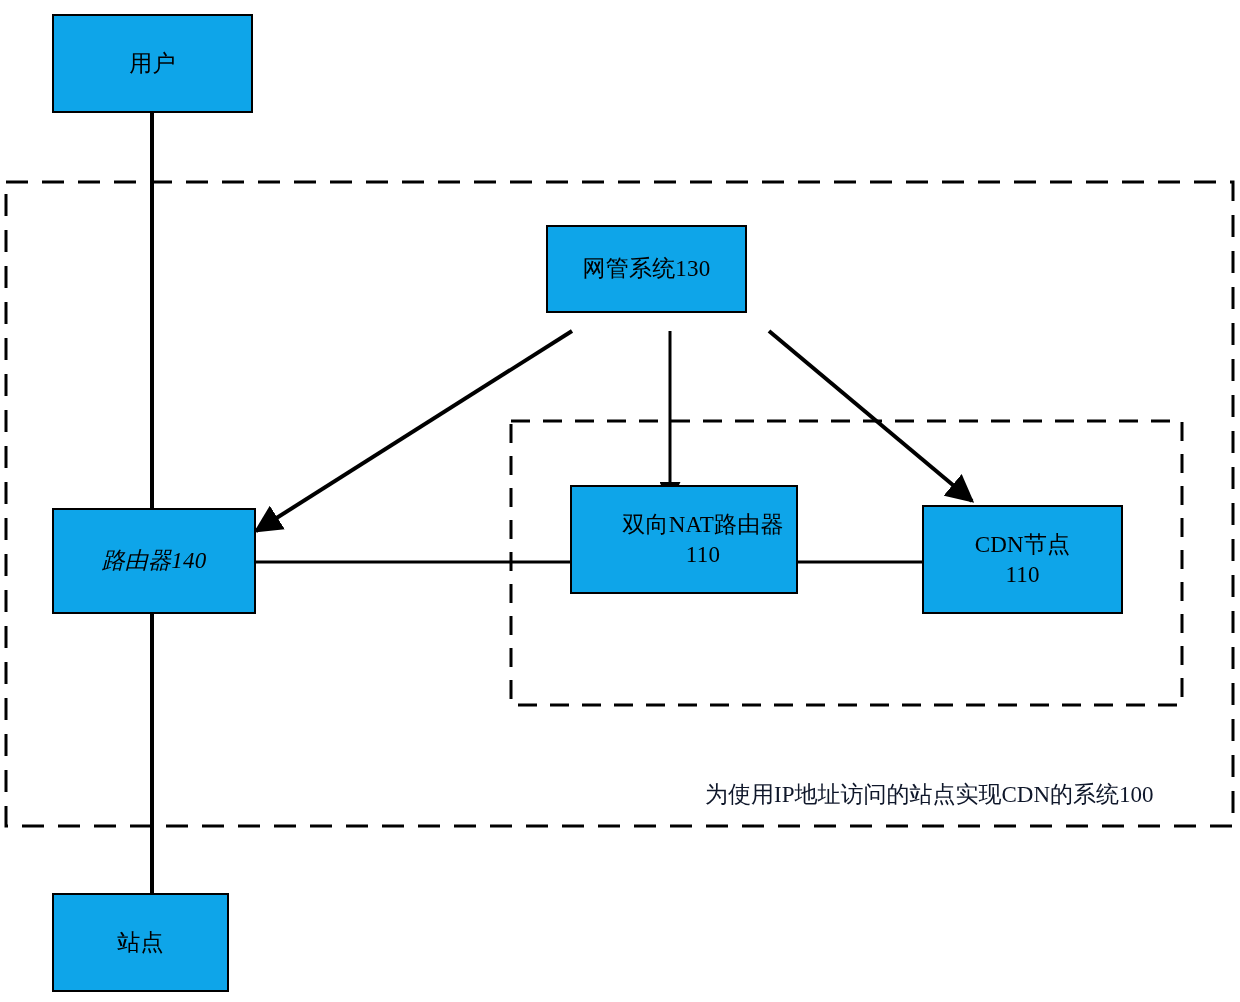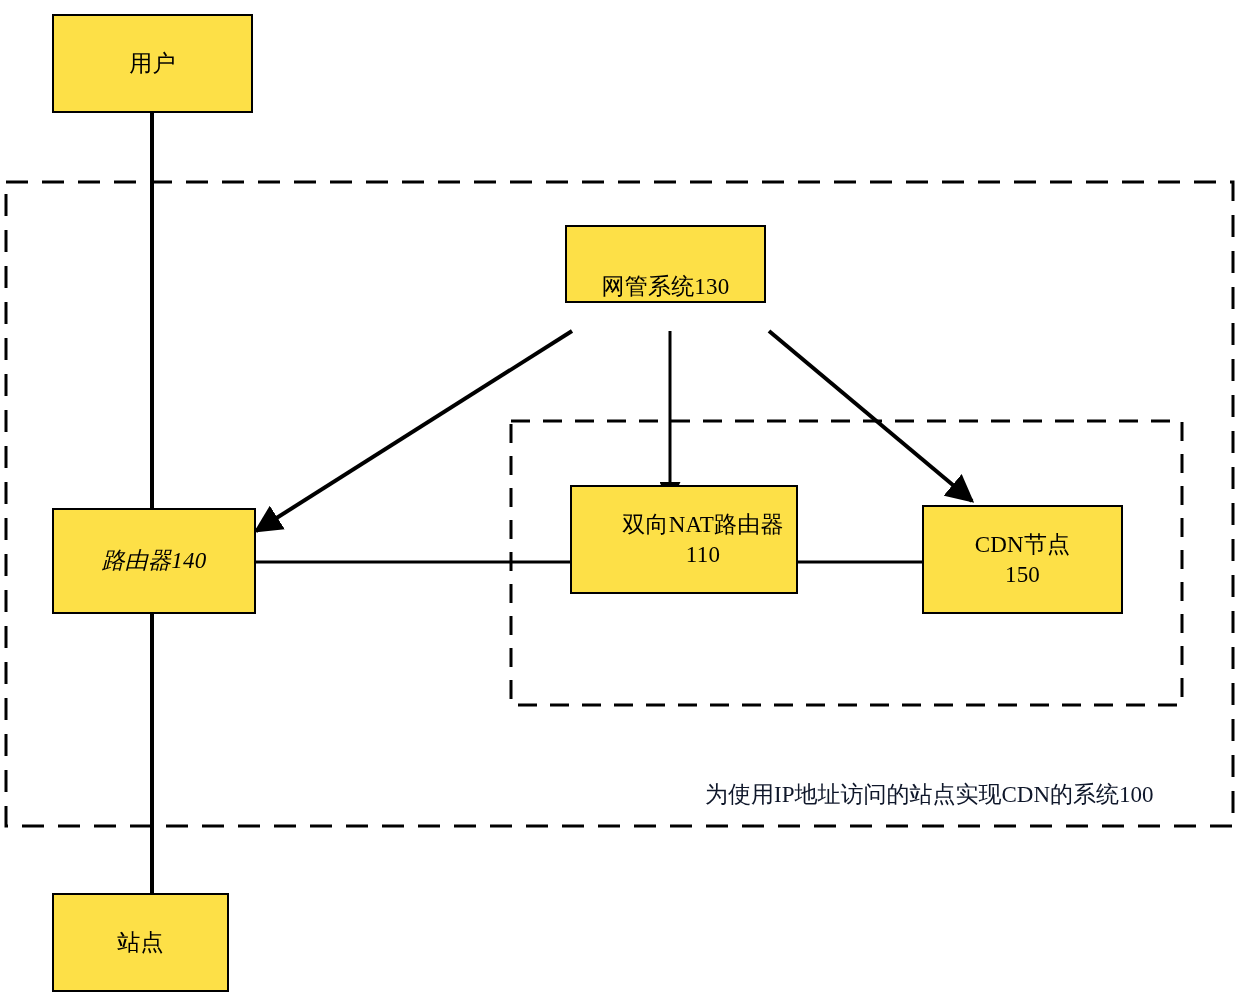--- a/index.html
+++ b/index.html
@@ -21,21 +21,21 @@
     position: absolute;
     left: 0;
     top: 0;
     width: 1240px;
     height: 1002px;
   }
   .node-box {
     position: absolute;
     box-sizing: border-box;
     border: 2px solid #000000;
-    background: #fde047;
+    background: #0ea5e9;
     display: flex;
     align-items: center;
     justify-content: center;
     text-align: center;
     z-index: 3;
   }
   .node-label {
     font-family: "Liberation Serif", "DejaVu Serif", serif;
     font-size: 23px;
     line-height: 1.28;
@@ -48,21 +48,21 @@
     font-family: "Liberation Serif", "DejaVu Serif", serif;
     font-size: 23px;
     color: #0f172a;
     white-space: nowrap;
     z-index: 4;
   }
 
   
   #node-user      { left: 52px;  top: 14px;  width: 201px; height: 99px; }
   #node-site      { left: 52px;  top: 893px; width: 177px; height: 99px; }
-  #node-nms       { left: 565px; top: 225px; width: 201px; height: 78px; align-items: flex-end; }
+  #node-nms       { left: 546px; top: 225px; width: 201px; height: 88px; }
   #node-router    { left: 52px;  top: 508px; width: 204px; height: 106px; font-style: italic; }
   #node-nat       { left: 570px; top: 485px; width: 228px; height: 109px; padding-left: 38px; }
   #node-cdn       { left: 922px; top: 505px; width: 201px; height: 109px; }
 
   #caption-system { left: 705px; top: 779px; }
 </style>
 </head>
 <body>
 
 <div id="diagram-root">
@@ -105,21 +105,21 @@
     <span class="node-label">路由器140</span>
   </div>
 
   <div class="node-box" id="node-nat">
     <span class="node-label">双向NAT路由器
 110</span>
   </div>
 
   <div class="node-box" id="node-cdn">
     <span class="node-label">CDN节点
-150</span>
+110</span>
   </div>
 
   <div class="node-box" id="node-site">
     <span class="node-label">站点</span>
   </div>
 
   <div class="group-caption" id="caption-system">为使用IP地址访问的站点实现CDN的系统100</div>
 
 </div>
 

